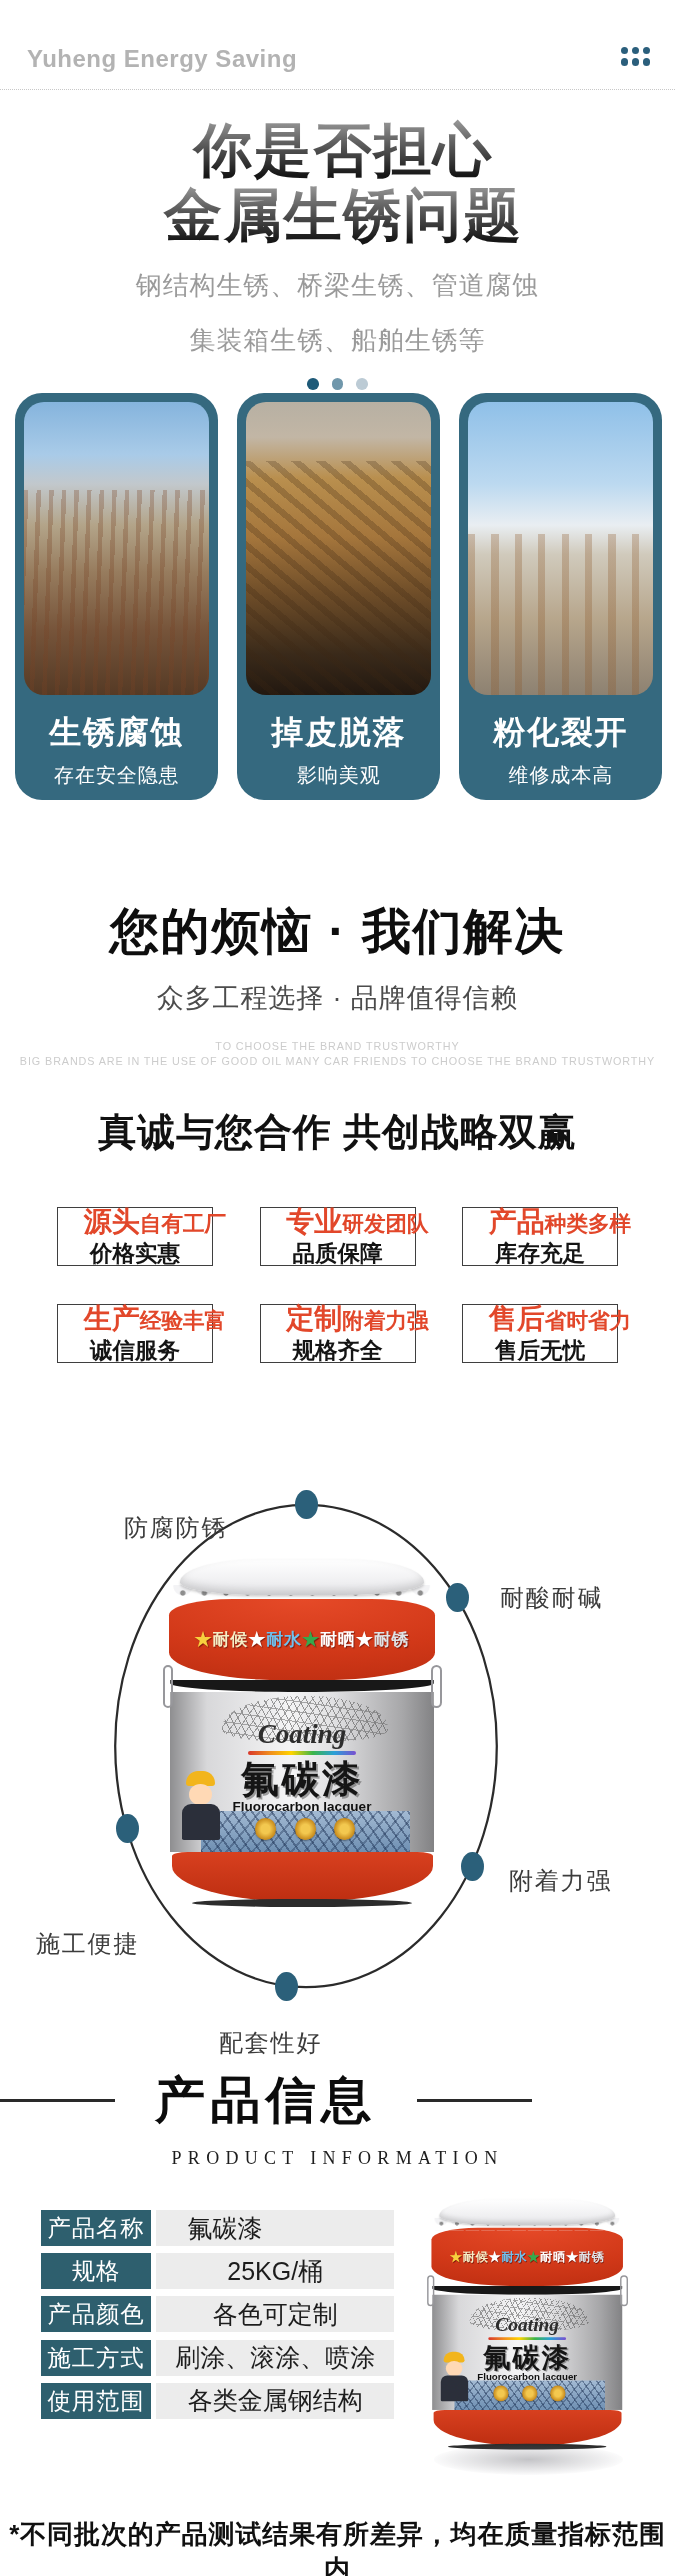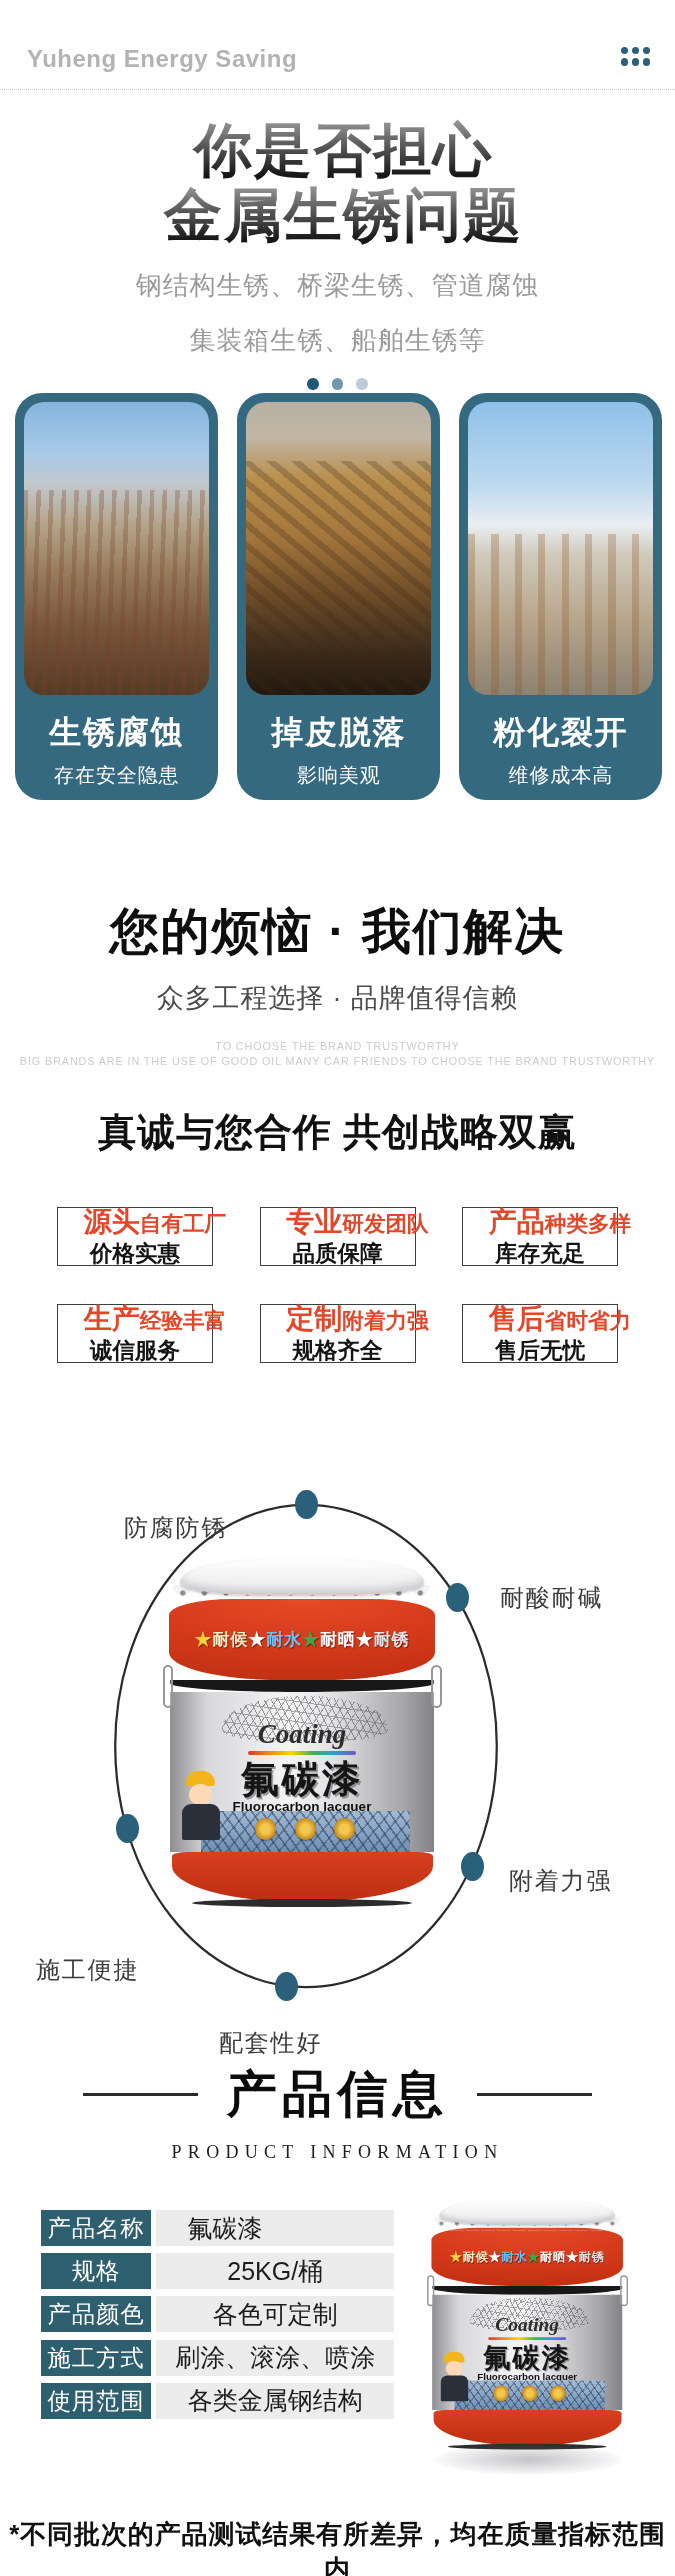--- a/index.html
+++ b/index.html
@@ -127,21 +127,21 @@
   .b-handle { position:absolute; top:106px; width:10.8px; height:43px; border:2.7px solid #97979b;
               border-radius:6.3px; background:rgba(255,255,255,.25); z-index:4; }
   .b-handle.left { left:-4.5px; } .b-handle.right { right:-4.5px; }
 
   .bucket.small { transform:scale(.72); transform-origin:top left; }
   .b-shadow { position:absolute; width:189px; height:31px; border-radius:50%;
     background:radial-gradient(ellipse at center, rgba(60,60,70,.30) 0%, rgba(120,120,130,.12) 55%, rgba(0,0,0,0) 75%); }
 
   
   .pinfo { position:absolute; top:2061px; left:0; width:675px; text-align:center; }
-  .pinfo-row { display:flex; align-items:center; justify-content:center; gap:29px; }
+  .pinfo-row { display:flex; align-items:center; gap:40px;margin-top:6px; }
   .dash { width:115px; height:2.7px; background:#2a2a2a; }
   .pinfo-title { font-family:"Liberation Serif", serif; font-size:50px; font-weight:700;
                  color:#0c0c0c; letter-spacing:5.4px; }
   .pinfo-sub { margin-top:14.4px; font-family:"Liberation Serif", serif; font-size:18px;
                letter-spacing:6.3px; color:#1d1d1d; }
 
   
   .spec { position:absolute; top:2210px; left:0; width:675px; height:279px; }
   .spec-table { position:absolute; left:41px; top:0; width:353px; display:flex;
                 flex-direction:column; gap:7.2px; }
@@ -247,21 +247,21 @@
       <ellipse cx="340" cy="360" rx="212" ry="268" fill="none" stroke="#2b2b2b" stroke-width="2.5"></ellipse>
     </svg>
     <div class="fdot" style="left:295px; top:68px;"></div>
     <div class="fdot" style="left:446px; top:161px;"></div>
     <div class="fdot" style="left:461px; top:430px;"></div>
     <div class="fdot" style="left:116px; top:392px;"></div>
     <div class="fdot" style="left:275px; top:550px;"></div>
     <div class="flabel" style="left:124px; top:90px;">防腐防锈</div>
     <div class="flabel" style="left:500px; top:160px;">耐酸耐碱</div>
     <div class="flabel" style="left:509px; top:443px;">附着力强</div>
-    <div class="flabel" style="left:36px;  top:532px;">施工便捷</div>
+    <div class="flabel" style="left:36px;  top:506px;">施工便捷</div>
     <div class="flabel" style="left:219px; top:605px;">配套性好</div>
 
     <div class="bucket" style="left:167px; top:137px;">
       <div class="b-handle left"></div>
       <div class="b-handle right"></div>
       <div class="b-lid"></div>
       <div class="b-scallops"></div>
       <div class="b-red-top">
         <div class="b-slogan"><span class="st1">★</span><span class="tx1">耐候</span><span class="st2">★</span><span class="tx2">耐水</span><span class="st3">★</span><span class="tx3">耐晒</span><span class="st4">★</span><span class="tx4">耐锈</span></div>
       </div>

